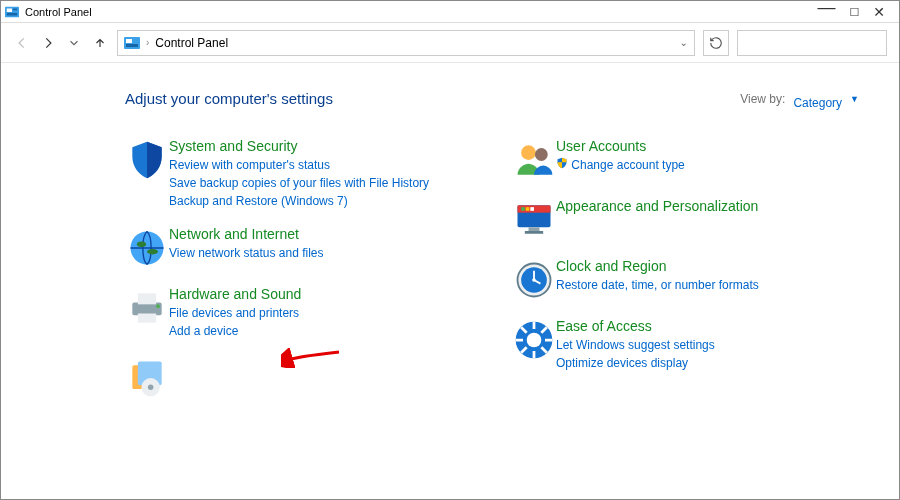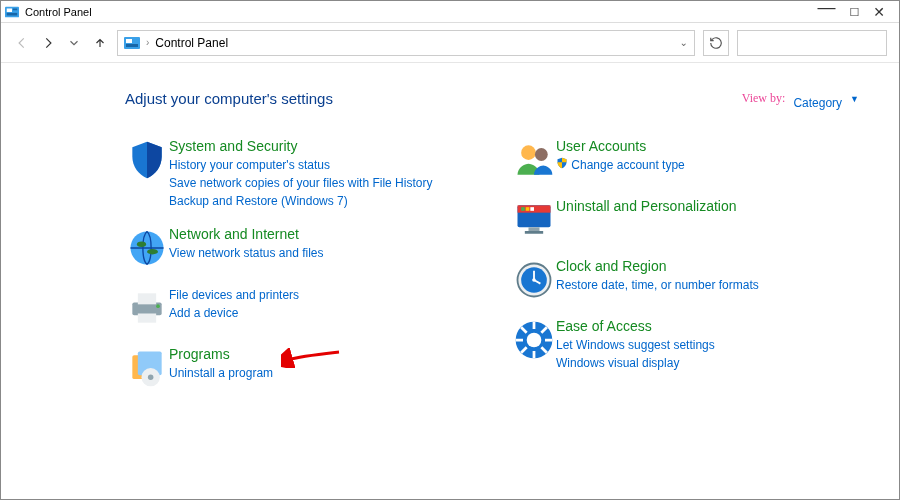--- a/index.html
+++ b/index.html
@@ -103,21 +103,21 @@
     color: #0a3f8f;
     text-align: right;
   }
   .viewby {
     margin-left: auto;
     display: flex;
     gap: 8px;
     align-items: center;
     font-size: 12px;
   }
-  .viewby .label { color: #ec4899; font-family: Liberation Serif, serif; }
+  .viewby .label { color: #737373; }
   .viewby .value { color: #0066cc; cursor: pointer; margin-top: 9px; }
   .viewby .arrow { color: #0066cc; font-size: 9px; }
   .columns {
     display: flex;
     gap: 40px;
   }
   .col { flex: 1; }
   .category {
     display: flex;
     gap: 0;
@@ -236,22 +236,22 @@
 
       <div class="category">
         <span class="cat-icon">
           <svg viewBox="0 0 48 48">
               <path d="M24 4l16 6v10c0 12-7 20-16 24C15 40 8 32 8 20V10l16-6z" fill="#1976d2"></path>
               <path d="M24 4l16 6v10c0 12-7 20-16 24V4z" fill="#0d47a1"></path>
             </svg>
         </span>
         <div class="cat-body">
           <div class="cat-title">System and Security</div>
-          <span class="cat-link">History your computer's status</span>
-          <span class="cat-link">Save network copies of your files with File History</span>
+          <span class="cat-link">Review with computer's status</span>
+          <span class="cat-link">Save backup copies of your files with File History</span>
           <span class="cat-link">Backup and Restore (Windows 7)</span>
         </div>
       </div>
 
       <div class="category">
         <span class="cat-icon">
           <svg viewBox="0 0 48 48">
               <circle cx="24" cy="24" r="18" fill="#42a5f5"></circle>
               <path d="M6 24h36M24 6c6 5 6 31 0 36M24 6c-6 5-6 31 0 36" stroke="#0d47a1" stroke-width="1.5" fill="none"></path>
               <ellipse cx="18" cy="20" rx="5" ry="3" fill="#2e7d32"></ellipse>
@@ -267,38 +267,35 @@
       <div class="category">
         <span class="cat-icon">
           <svg viewBox="0 0 48 48">
               <rect x="8" y="18" width="32" height="14" rx="2" fill="#90a4ae"></rect>
               <rect x="14" y="8" width="20" height="12" fill="#eceff1"></rect>
               <rect x="14" y="30" width="20" height="10" fill="#eceff1"></rect>
               <circle cx="36" cy="22" r="2" fill="#4caf50"></circle>
             </svg>
         </span>
         <div class="cat-body">
+          <div class="cat-title">Hardware and Sound</div>
           <span class="cat-link">File devices and printers</span>
           <span class="cat-link">Add a device</span>
         </div>
       </div>
 
       <div class="category">
         <span class="cat-icon">
           <svg viewBox="0 0 48 48">
               <rect x="8" y="10" width="26" height="26" rx="2" fill="#ffb74d"></rect>
               <rect x="14" y="6" width="26" height="26" rx="2" fill="#90caf9"></rect>
               <circle cx="28" cy="34" r="10" fill="#eceff1"></circle>
               <circle cx="28" cy="34" r="3" fill="#90a4ae"></circle>
             </svg>
         </span>
-        <div class="cat-body">
-          <div class="cat-title">Programs</div>
-          <span class="cat-link">Uninstall a program</span>
-        </div>
       </div>
 
     </div>
 
     <div class="col">
 
       <div class="category">
         <span class="cat-icon">
           <svg viewBox="0 0 48 48">
               <circle cx="18" cy="16" r="8" fill="#ffb74d"></circle>
@@ -328,21 +325,21 @@
               <rect x="6" y="8" width="36" height="24" rx="2" fill="#1565c0"></rect>
               <rect x="6" y="8" width="36" height="8" fill="#e53935"></rect>
               <rect x="10" y="10" width="4" height="4" fill="#4caf50"></rect>
               <rect x="15" y="10" width="4" height="4" fill="#ffc107"></rect>
               <rect x="20" y="10" width="4" height="4" fill="#fff"></rect>
               <rect x="18" y="32" width="12" height="4" fill="#90a4ae"></rect>
               <rect x="14" y="36" width="20" height="3" fill="#607d8b"></rect>
             </svg>
         </span>
         <div class="cat-body">
-          <div class="cat-title">Uninstall and Personalization</div>
+          <div class="cat-title">Appearance and Personalization</div>
         </div>
       </div>
 
       <div class="category">
         <span class="cat-icon">
           <svg viewBox="0 0 48 48">
               <circle cx="24" cy="24" r="18" fill="#eceff1" stroke="#607d8b" stroke-width="2"></circle>
               <circle cx="24" cy="24" r="14" fill="#1976d2"></circle>
               <path d="M24 14v10l7 4" stroke="#fff" stroke-width="2" fill="none"></path>
               <circle cx="24" cy="24" r="2" fill="#fff"></circle>
@@ -358,21 +355,21 @@
         <span class="cat-icon">
           <svg viewBox="0 0 48 48">
               <circle cx="24" cy="24" r="20" fill="#1976d2"></circle>
               <circle cx="24" cy="24" r="8" fill="#fff"></circle>
               <path d="M24 4v8M24 36v8M4 24h8M36 24h8M10 10l6 6M32 32l6 6M10 38l6-6M32 16l6-6" stroke="#fff" stroke-width="3"></path>
             </svg>
         </span>
         <div class="cat-body">
           <div class="cat-title">Ease of Access</div>
           <span class="cat-link">Let Windows suggest settings</span>
-          <span class="cat-link">Windows visual display</span>
+          <span class="cat-link">Optimize devices display</span>
         </div>
       </div>
 
     </div>
   </div>
 </div>
 
 <div class="arrow-annotation">
   <svg viewBox="0 0 60 20">
       <defs>

